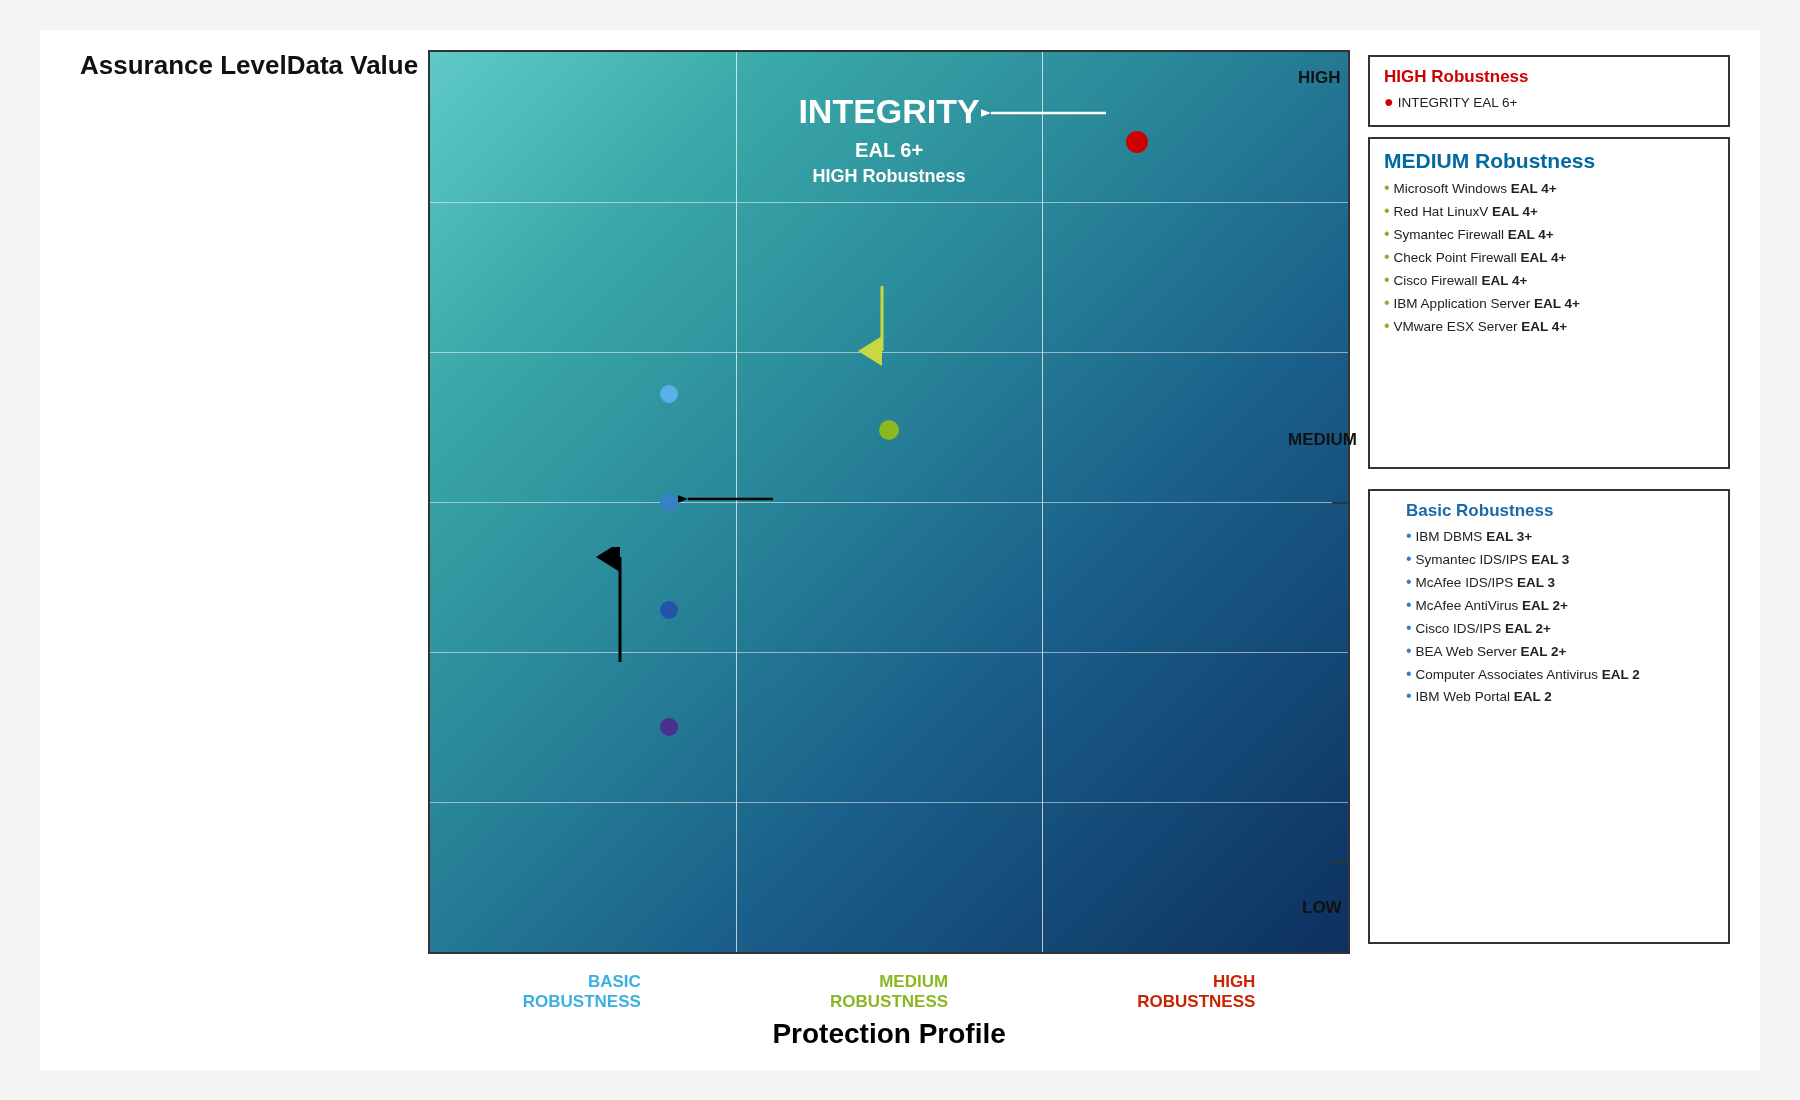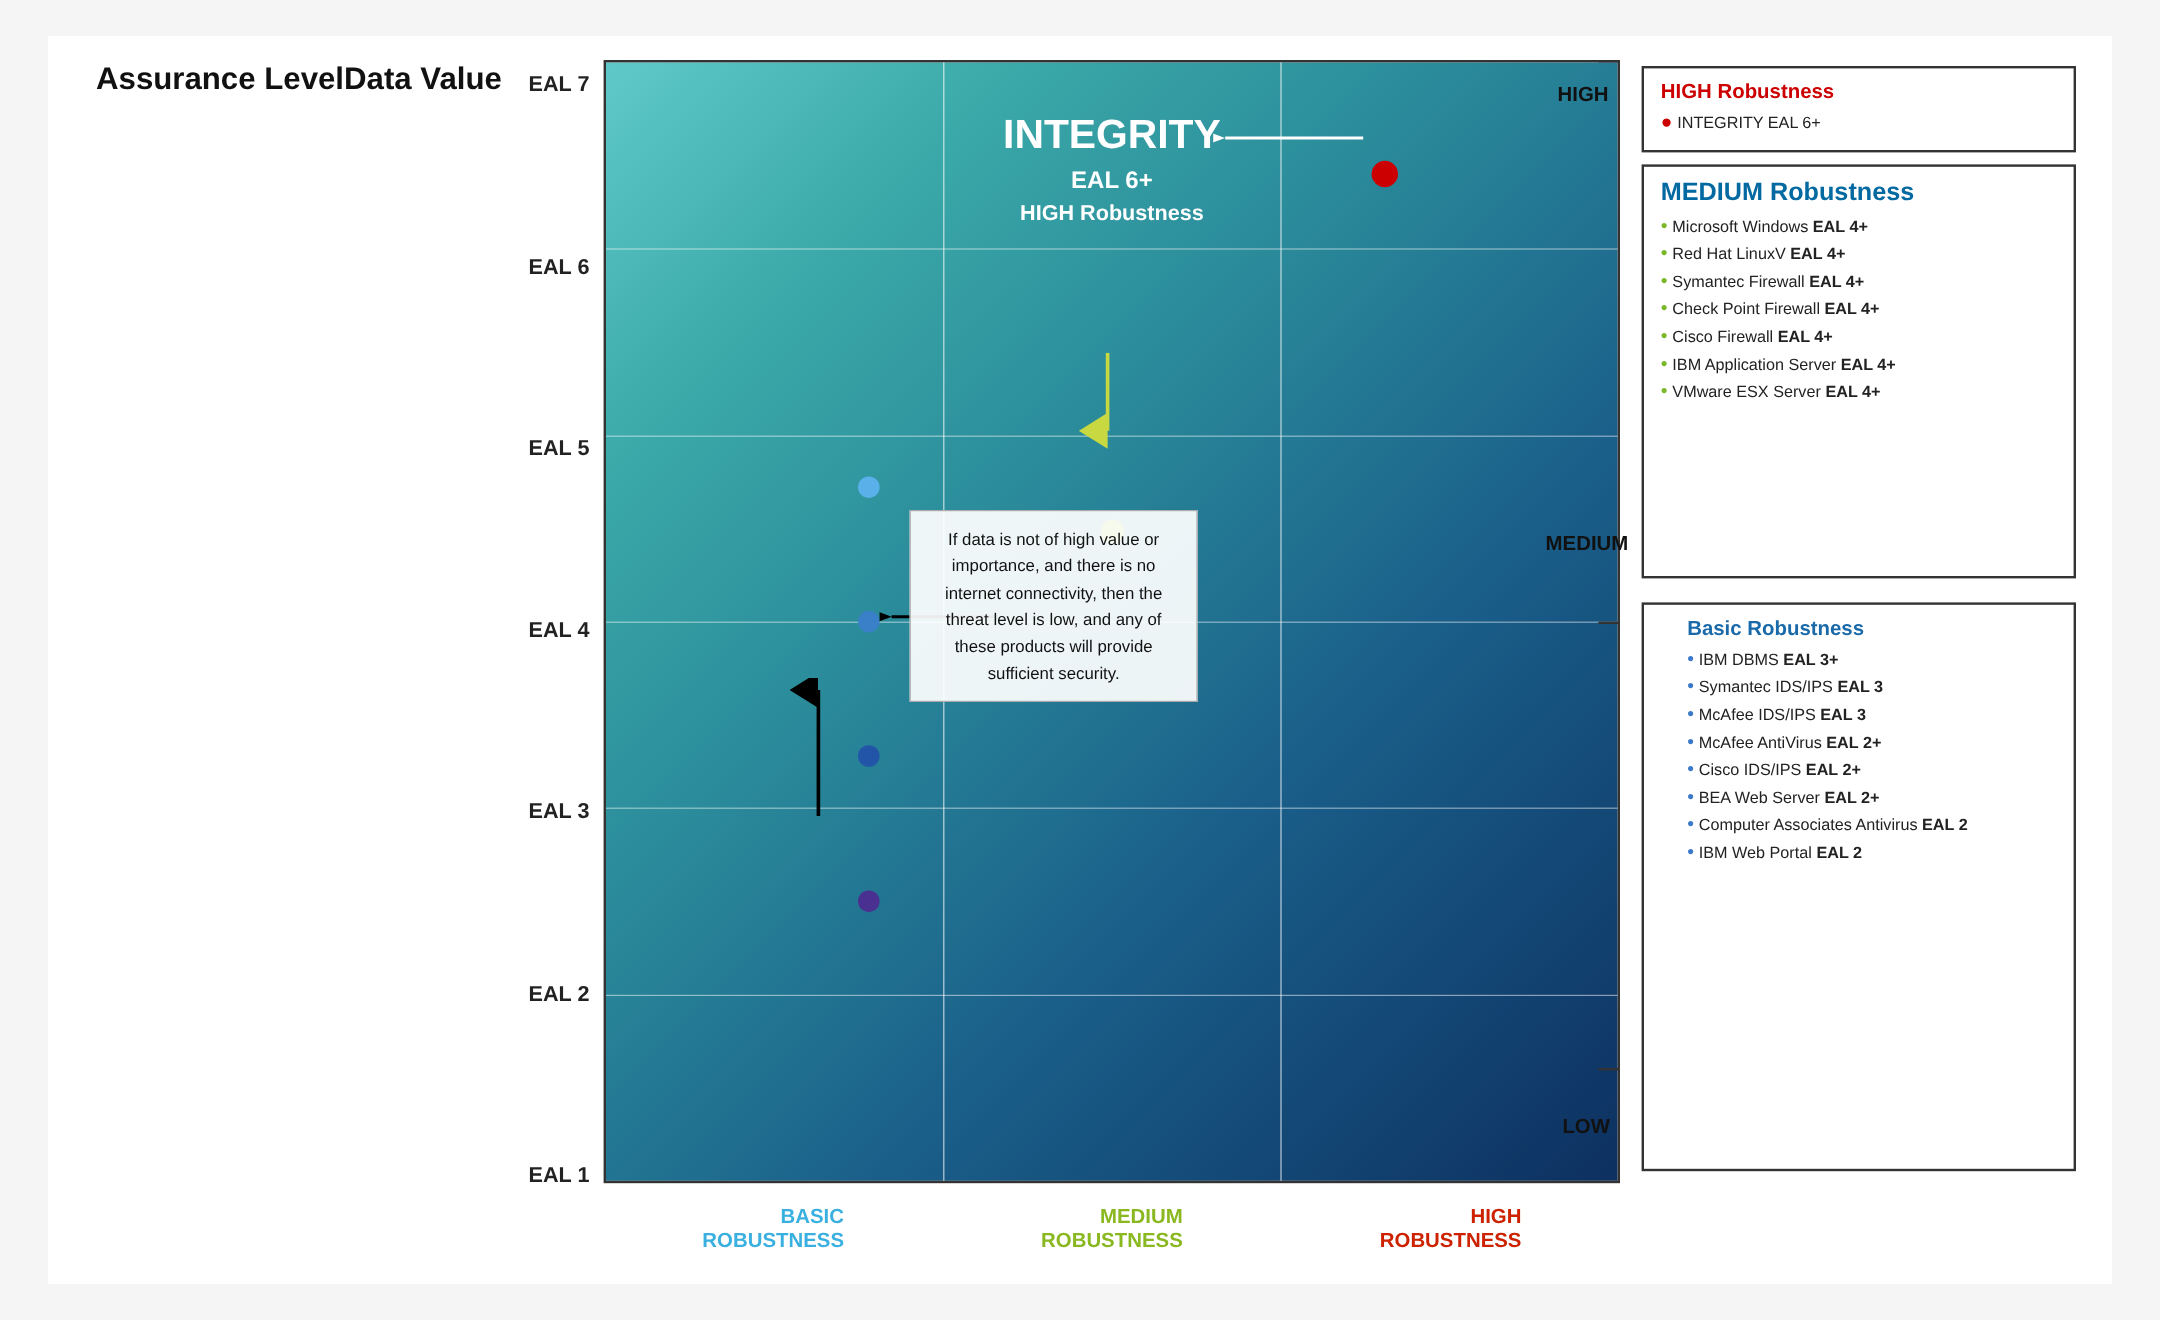--- a/index.html
+++ b/index.html
@@ -194,29 +194,20 @@
 
 <div class="outer-container">
 
   <div class="top-labels">
     <span class="top-label">Assurance Level</span>
     <span class="top-label">Data Value</span>
   </div>
 
   <div class="main-area">
 
-    <div class="y-axis">
-      <span class="y-label">EAL 7</span>
-      <span class="y-label">EAL 6</span>
-      <span class="y-label">EAL 5</span>
-      <span class="y-label">EAL 4</span>
-      <span class="y-label">EAL 3</span>
-      <span class="y-label">EAL 2</span>
-      <span class="y-label">EAL 1</span>
-    </div>
 
     <div class="chart-column">
       <div class="chart-and-right">
 
         <div class="chart-wrapper">
           <div class="chart-bg">
 
             <div class="grid-h" style="top:16.67%"></div>
             <div class="grid-h" style="top:33.33%"></div>
             <div class="grid-h" style="top:50%"></div>
@@ -273,23 +264,20 @@
 
             <svg style="position:absolute;top:48%;left:27%;" width="100" height="30">
               <defs>
                 <marker id="arrowhead-left2" markerWidth="8" markerHeight="8" refX="0" refY="3" orient="auto">
                   <polygon points="8 0, 0 3, 8 6" fill="black"></polygon>
                 </marker>
               </defs>
               <line x1="95" y1="15" x2="10" y2="15" stroke="black" stroke-width="2.5" marker-end="url(#arrowhead-left2)"></line>
             </svg>
 
-            <div class="tooltip-box" style="left:30%;top:40%;width:240px;">
-              <span>If data is not of high value or importance, and there is no internet connectivity, then the threat level is low, and any of these products will provide sufficient security.</span>
-            </div>
 
           </div>
         </div>
 
         <div style="position:relative;width:380px;display:flex;flex-direction:column;padding-left:18px;">
 
           <div style="font-size:17px;font-weight:bold;color:#111;position:absolute;left:-52px;top:2%;">HIGH</div>
 
           <div style="font-size:17px;font-weight:bold;color:#111;position:absolute;left:-62px;top:42%;">MEDIUM</div>
 
@@ -377,16 +365,17 @@
         </div>
       </div>
 
       <div class="x-axis" style="padding-right:380px;margin-top:8px;">
         <div class="x-label" style="color:#3ab0e0;">BASIC<br>ROBUSTNESS</div>
         <div class="x-label" style="color:#8ab820;">MEDIUM<br>ROBUSTNESS</div>
         <div class="x-label" style="color:#cc2200;">HIGH<br>ROBUSTNESS</div>
       </div>
 
       <div class="bottom-title" style="padding-right:380px;margin-top:6px;">
+        <div class="line1">Protection Profile</div>
       </div>
     </div>
   </div>
 </div>
 
 </body></html>

